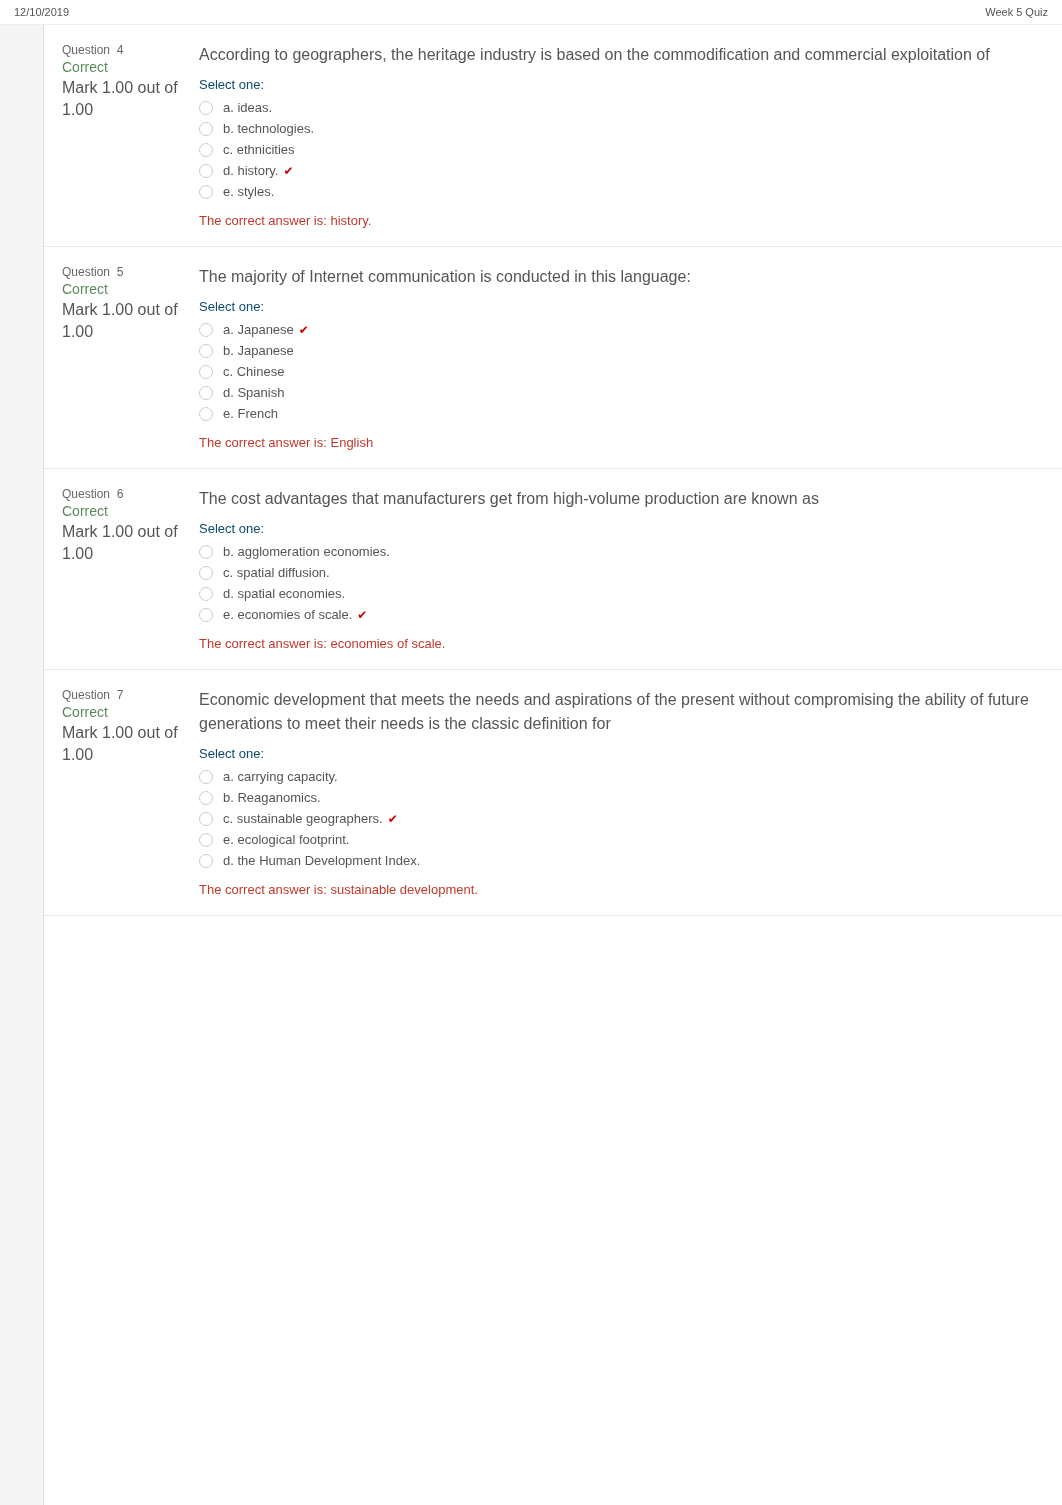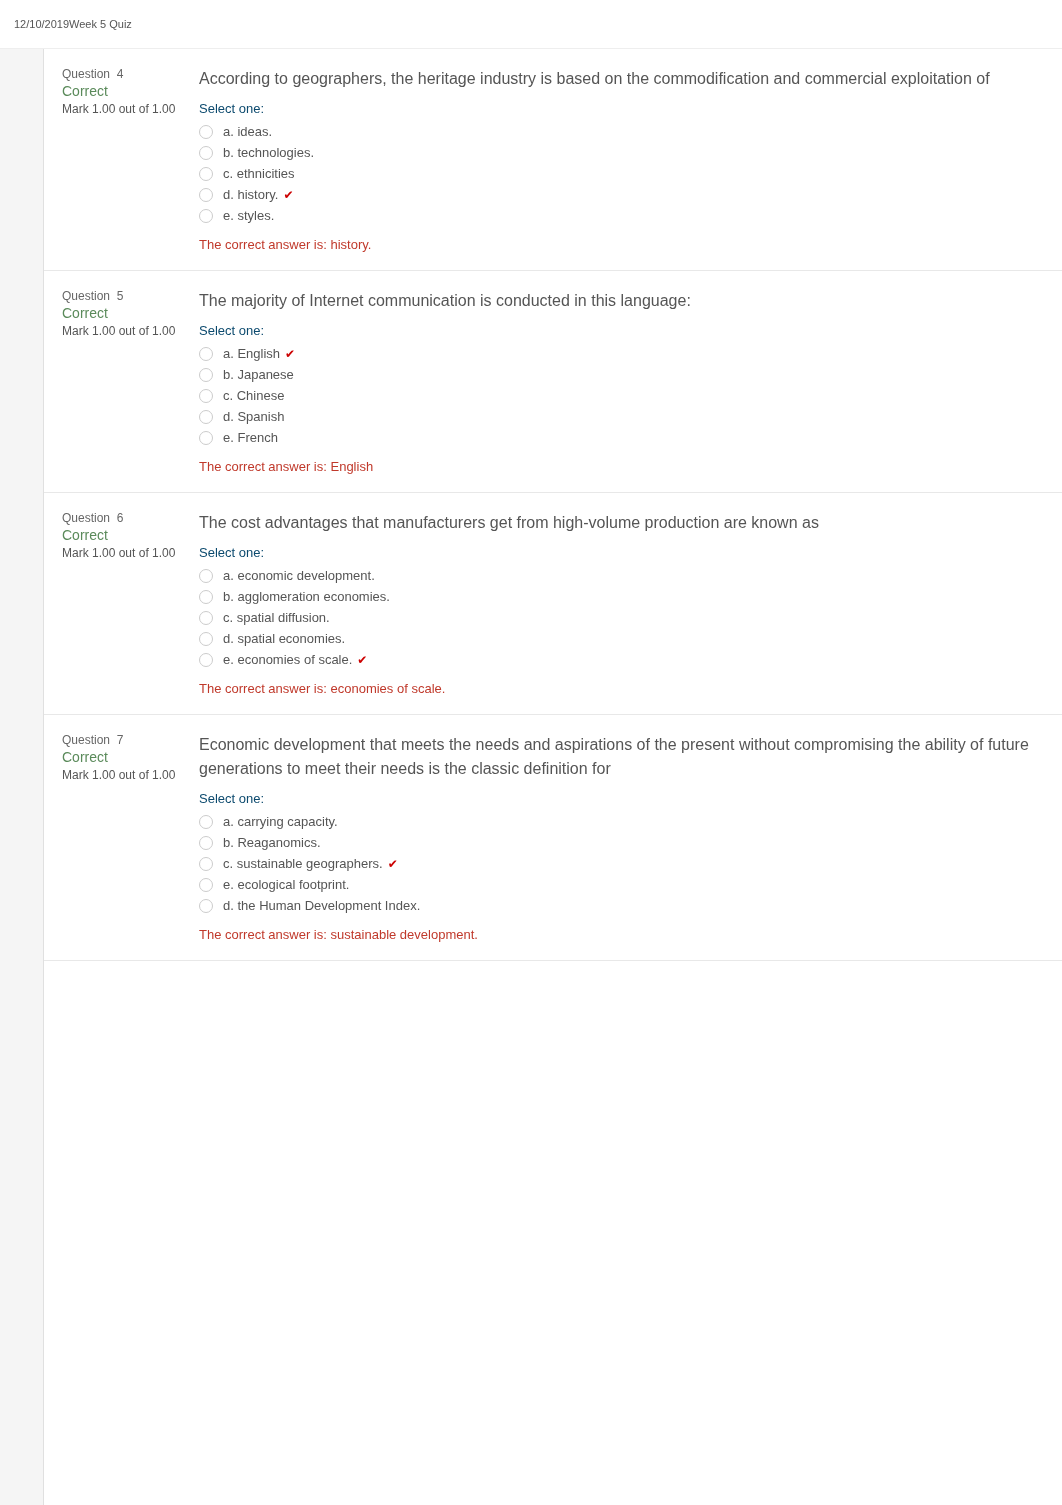--- a/index.html
+++ b/index.html
@@ -5,22 +5,22 @@
     * { margin: 0; padding: 0; box-sizing: border-box; }
     body {
       font-family: Arial, sans-serif;
       font-size: 13px;
       color: #333;
       background: #fff;
       width: 1062px;
     }
     .top-bar {
       display: flex;
-      justify-content: flex-start;
-      padding: 18px 14px;
+      justify-content: space-between;
+      padding: 6px 14px;
       font-size: 11px;
       color: #555;
       border-bottom: 1px solid #eee;
     }
     .page-layout {
       display: flex;
       padding: 0;
       justify-content: space-between;
     }
     .left-sidebar {
@@ -49,21 +49,21 @@
       font-size: 12px;
       color: #666;
       margin-bottom: 2px;
     }
     .question-meta .q-status {
       color: #5a8a5a;
       font-size: 14px;
       margin-bottom: 2px;
     }
     .question-meta .q-mark {
-      font-size: 12px;
+      font-size: 16px;
       color: #555;
       line-height: 1.4;
     }
     .question-body {
       flex: 1;
       padding-right: 30px;
     }
     .question-text {
       font-size: 16px;
       color: #555;
@@ -155,21 +155,21 @@
     <div class="q-number">Question &nbsp;5</div>
     <div class="q-status">Correct</div>
     <div class="q-mark">Mark 1.00 out of 1.00</div>
   </div>
         <div class="question-body">
           <div class="question-text">The majority of Internet communication is conducted in this language:</div>
           <div class="select-one-label">Select one:</div>
           <ul class="options-list">
             <li>
               <span class="radio-circle"></span>
-              <span>a. English</span>
+              <span>a. Japanese</span>
               <span style="display: inline-block; margin-left: 5px; font-size: 12px; color: rgb(204, 0, 0);"> ✔</span>
             </li>
             <li>
               <span class="radio-circle"></span>
               <span>b. Japanese</span>
             </li>
             <li>
               <span class="radio-circle"></span>
               <span>c. Chinese</span>
             </li>
@@ -188,24 +188,20 @@
       <div class="question-block">
         <div class="question-meta">
     <div class="q-number">Question &nbsp;6</div>
     <div class="q-status">Correct</div>
     <div class="q-mark">Mark 1.00 out of 1.00</div>
   </div>
         <div class="question-body">
           <div class="question-text">The cost advantages that manufacturers get from high-volume production are known as</div>
           <div class="select-one-label">Select one:</div>
           <ul class="options-list">
-            <li>
-              <span class="radio-circle"></span>
-              <span>a. economic development.</span>
-            </li>
             <li>
               <span class="radio-circle"></span>
               <span>b. agglomeration economies.</span>
             </li>
             <li>
               <span class="radio-circle"></span>
               <span>c. spatial diffusion.</span>
             </li>
             <li>
               <span class="radio-circle"></span>

